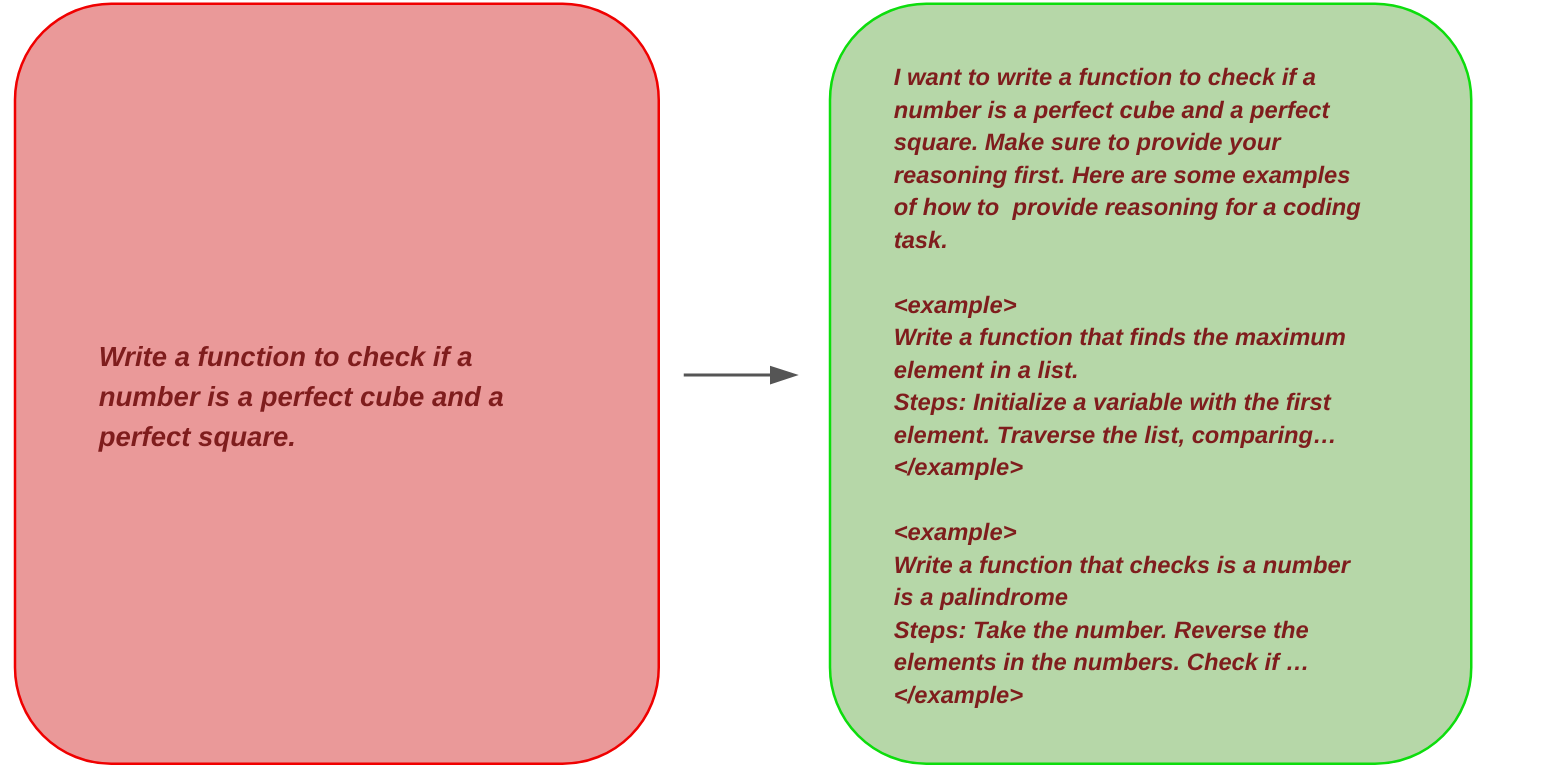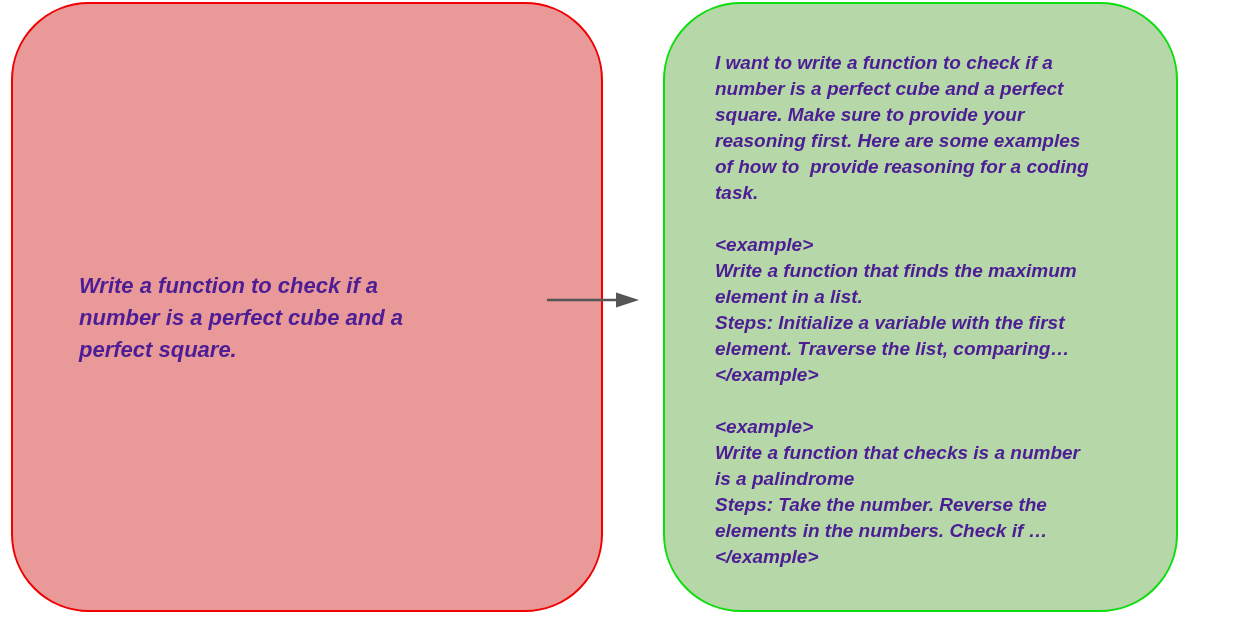--- a/index.html
+++ b/index.html
@@ -17,33 +17,33 @@
   }
   .box {
     position: absolute;
     box-sizing: border-box;
     top: 2px;
     height: 610px;
     border-radius: 78px;
   }
   .box--red {
     left: 11px;
-    width: 592px;
+    width: 517px;
     background: #ea9999;
     border: 2px solid #f00000;
   }
   .box--green {
     left: 663px;
     width: 515px;
     background: #b6d7a8;
     border: 2px solid #0ddd0d;
   }
   .box-text {
     position: absolute;
-    color: #4c1d95;
+    color: #7f1d1d;
     font-weight: bold;
     font-style: italic;
     white-space: pre-wrap;
   }
   .box-text--left {
     left: 66px;
     top: 266px;
     width: 410px;
     font-size: 22px;
     line-height: 32px;

